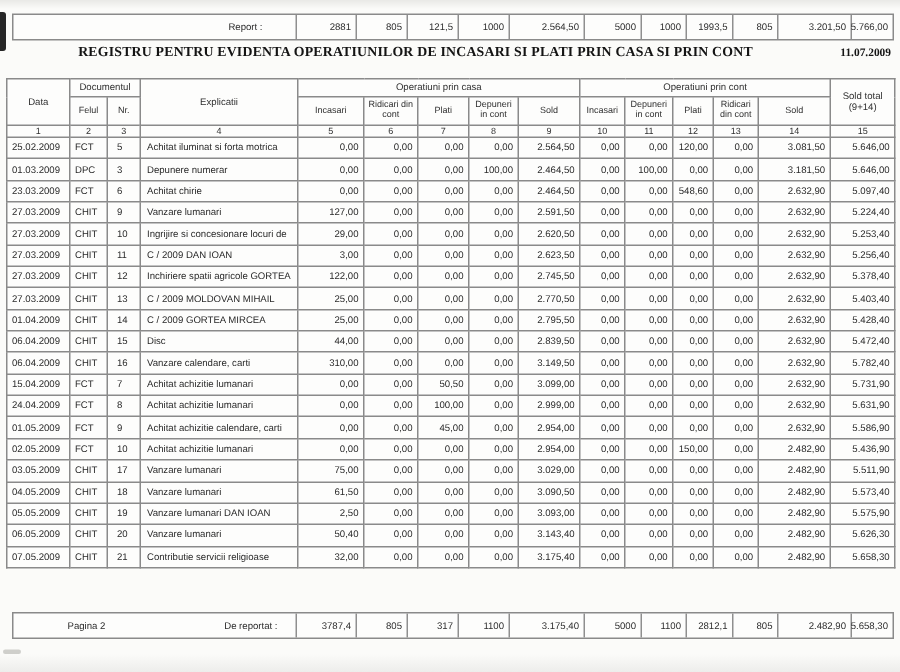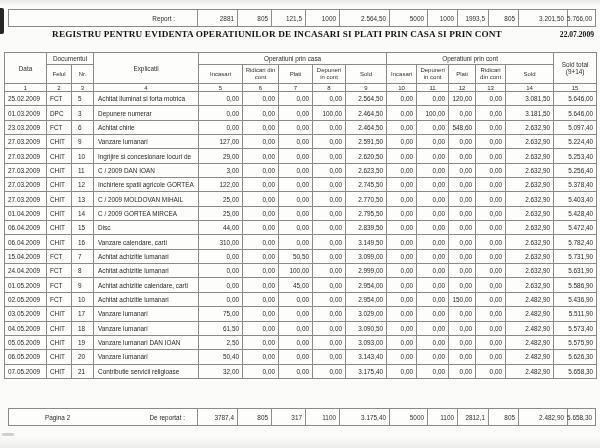--- a/index.html
+++ b/index.html
@@ -56,21 +56,21 @@
     <div class="cell" style="width: 38px;">5000</div>
     <div class="cell" style="width: 30px;">1000</div>
     <div class="cell" style="width: 31px;">1993,5</div>
     <div class="cell" style="width: 30px;">805</div>
     <div class="cell" style="width: 49px;">3.201,50</div>
     <div class="cell" style="width: 28px;">5.766,00</div>
   </div>
 
 <div class="title-row">
   <div class="title">REGISTRU PENTRU EVIDENTA OPERATIUNILOR DE INCASARI SI PLATI PRIN CASA SI PRIN CONT</div>
-  <div class="date">22.07.2009</div>
+  <div class="date">11.07.2009</div>
 </div>
 
 <table class="register">
   <colgroup>
     <col style="width:42px">
       <col style="width:25px">
       <col style="width:22px">
       <col style="width:105px">
     <col style="width:44px">
       <col style="width:36px">

